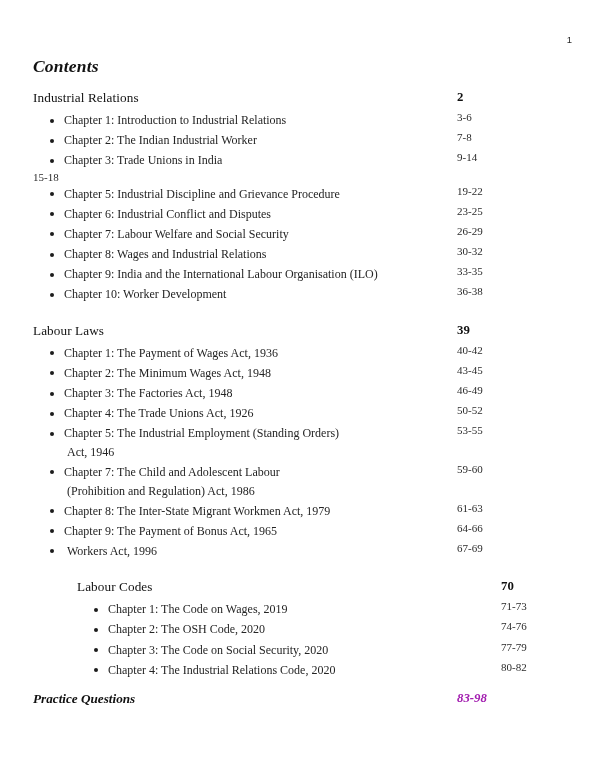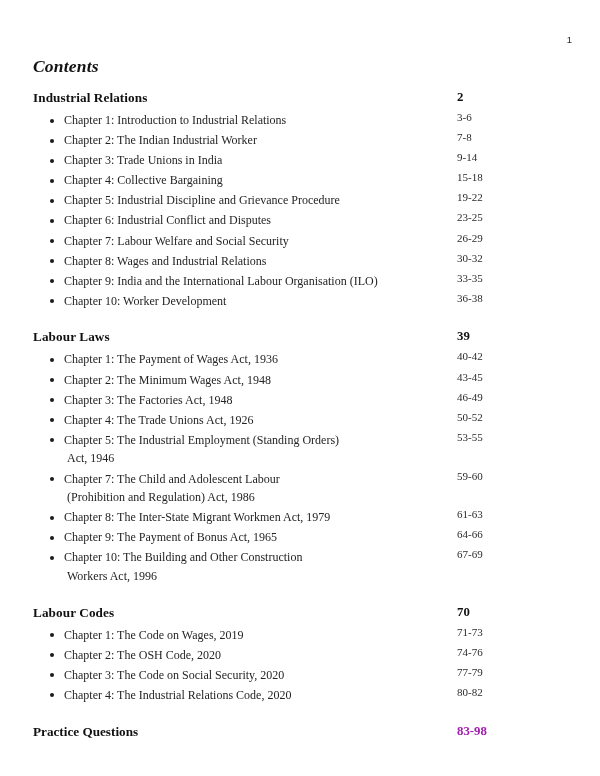--- a/index.html
+++ b/index.html
@@ -68,37 +68,38 @@
     font-size: 11px;
     color: #2b2b2b;
     white-space: nowrap;
   }
 
   .section-head {
     margin-top: 0;
     margin-bottom: 5px;
   }
   .section-head .col-label {
-    font-weight: bold;
+    font-weight: normal;
     font-size: 13.2px;
     letter-spacing: 0.1px;
     color: #111111;
   }
   .section-head .col-page {
     font-weight: bold;
     font-size: 12.8px;
     color: #111111;
   }
 
   
   .section-block {
     margin-bottom: 19px;
   }
   .section-block:last-of-type {
     margin-bottom: 0;
+    margin-left: 44px;
   }
 
   ul.chapters {
     list-style: none;
     margin: 0;
     padding: 0;
   }
   ul.chapters > li.row {
     margin-bottom: 1.5px;
   }
@@ -118,21 +119,22 @@
     height: 4px;
     border-radius: 50%;
     background: #1c1c1c;
   }
   .wrap-line {
     display: block;
     padding-left: 3px;
   }
 
   .practice-row {
-    margin-top: 20px;
+    margin-top: 12px;
+    font-style: italic;
   }
   .practice-row .col-label {
     font-weight: bold;
     font-size: 13.2px;
     color: #111111;
   }
   .practice-row .col-page {
     font-weight: bold;
     font-size: 12.8px;
     color: #a21caf;
@@ -168,23 +170,20 @@
               </div>
               <div class="col-page">7-8</div>
             </li>
             <li class="row">
               <div class="col-label">
                 <div class="bullet-line"><span class="bullet-dot"></span><span>Chapter 3: Trade Unions in India</span></div>
               </div>
               <div class="col-page">9-14</div>
             </li>
             <li class="row">
-              <div class="col-label">
-                <div class="bullet-line"><span class="bullet-dot"></span><span>Chapter 4: Collective Bargaining</span></div>
-              </div>
               <div class="col-page">15-18</div>
             </li>
             <li class="row">
               <div class="col-label">
                 <div class="bullet-line"><span class="bullet-dot"></span><span>Chapter 5: Industrial Discipline and Grievance Procedure</span></div>
               </div>
               <div class="col-page">19-22</div>
             </li>
             <li class="row">
               <div class="col-label">
@@ -267,21 +266,21 @@
               <div class="col-page">61-63</div>
             </li>
             <li class="row">
               <div class="col-label">
                 <div class="bullet-line"><span class="bullet-dot"></span><span>Chapter 9: The Payment of Bonus Act, 1965</span></div>
               </div>
               <div class="col-page">64-66</div>
             </li>
             <li class="row">
               <div class="col-label">
-                <div class="bullet-line"><span class="bullet-dot"></span><span>Chapter 10: The Building and Other Construction</span><span class="wrap-line">Workers Act, 1996</span></div>
+                <div class="bullet-line"><span class="bullet-dot"></span><span class="wrap-line">Workers Act, 1996</span></div>
               </div>
               <div class="col-page">67-69</div>
             </li>
           </ul>
         </div>
         <div class="section-block">
           <div class="row section-head">
             <div class="col-label">Labour Codes</div>
             <div class="col-page">70</div>
           </div>

